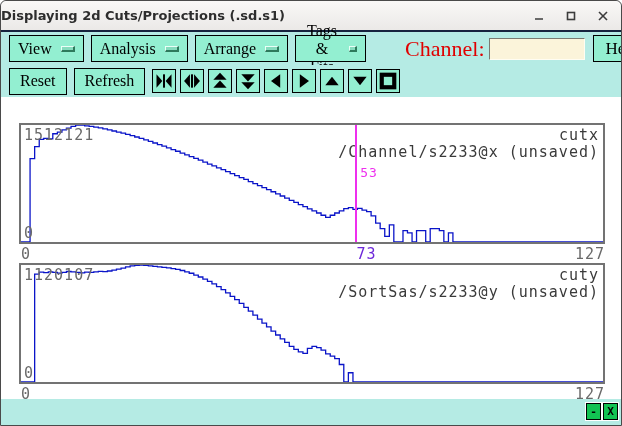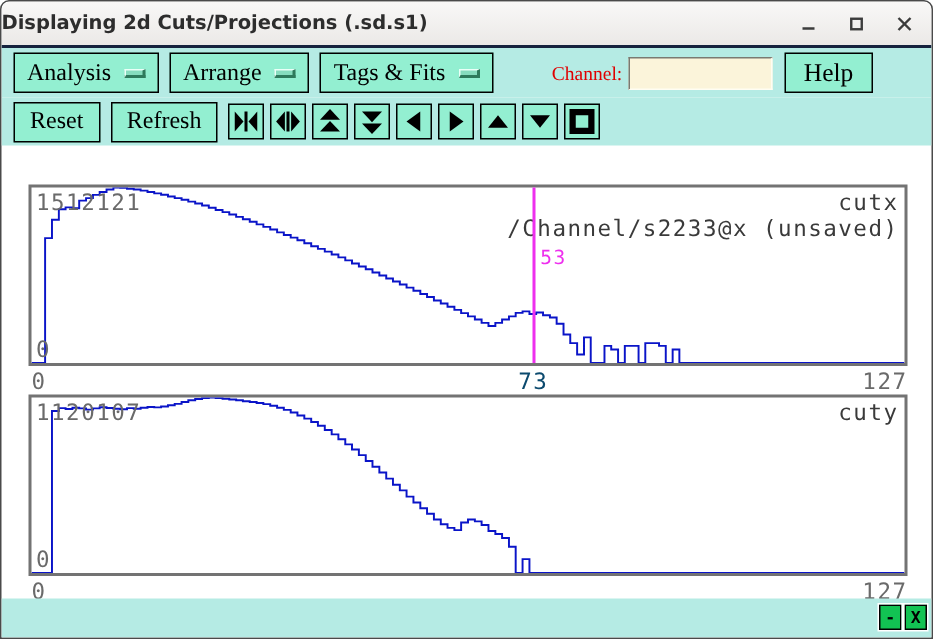--- a/index.html
+++ b/index.html
@@ -14,21 +14,21 @@
   .win-controls{position:absolute;right:10px;top:0;height:29px;display:flex;align-items:center;gap:16px;}
   .wc{width:16px;height:16px;display:flex;align-items:center;justify-content:center;cursor:pointer;}
   
   .menubar{position:absolute;top:29px;left:0;right:0;height:35px;background:#b5ebe4;
     border-top:2px solid #16233e;display:flex;align-items:center;padding-left:8px;box-sizing:border-box;}
   .mbtn{display:flex;align-items:center;gap:9px;background:#93efd1;border:1px solid #000;
     height:27px;padding:0 8px;font-family:"Liberation Serif",serif;font-size:16px;color:#000;
     margin-right:7px;cursor:pointer;}
   .dash{width:14px;height:6px;background:#86dcbe;border-top:1px solid #eafff7;border-left:1px solid #eafff7;
     border-bottom:2px solid #2e7a5c;border-right:2px solid #2e7a5c;box-sizing:border-box;}
-  .channel-label{color:#e00000;font-size:13px;margin-left:32px;margin-right:4px;}
+  .channel-label{color:#e00000;font-size:22px;margin-left:32px;margin-right:4px;}
   .channel-entry{width:86px;height:20px;background:#fbf4da;border:1px solid #7a7a72;
     border-right-color:#fffdf2;border-bottom-color:#fffdf2;font-family:"Liberation Serif",serif;
     font-size:14px;padding:0 4px;outline:none;}
   .help-btn{background:#93efd1;border:1px solid #000;height:27px;padding:0 12px;
     font-size:17px;margin-left:8px;cursor:pointer;font-family:"Liberation Serif",serif;}
   
   .toolbar{position:absolute;top:64px;left:0;right:0;height:32px;background:#b5ebe4;
     display:flex;align-items:center;padding-left:8px;box-sizing:border-box;}
   .tbtn{background:#93efd1;border:1px solid #000;height:27px;padding:0 10px;
     font-family:"Liberation Serif",serif;font-size:16px;margin-right:7px;cursor:pointer;}
@@ -42,21 +42,21 @@
   .mono{font-family:"DejaVu Sans Mono",monospace;letter-spacing:1px;}
   .ymax{position:absolute;top:1px;left:3px;font-size:15px;color:#6a6a6a;}
   .ymin{position:absolute;bottom:0;left:3px;font-size:15px;color:#6a6a6a;}
   .ptitle{position:absolute;top:1px;right:4px;font-size:15px;color:#3a3a3a;}
   .psource{position:absolute;top:18px;right:4px;font-size:15px;color:#3a3a3a;}
   .marker-line{position:absolute;top:0;bottom:0;width:2px;background:#ee2fee;}
   .marker-value{position:absolute;top:40px;font-size:13px;color:#ee2fee;}
   .axisrow{position:absolute;left:18px;width:586px;height:17px;font-size:15px;color:#6a6a6a;}
   .xmin{position:absolute;left:2px;top:0;}
   .xmax{position:absolute;right:0;top:0;}
-  .marker-x{position:absolute;top:0;color:#0c4a6e;transform:translateX(-50%);}
+  .marker-x{position:absolute;top:0;color:#6d28d9;transform:translateX(-50%);margin-left:11px;}
   .axis1{top:244px;} .axis2{top:384px;}
   .plot1{top:122px;} .plot2{top:262px;}
   
   .statusbar{position:absolute;left:0;right:0;bottom:0;height:26px;background:#b5ebe4;}
   .mini-wrap{position:absolute;right:3px;top:4px;display:flex;gap:2px;}
   .mini{width:13px;height:15px;background:#12c353;border:1px solid #000;outline:1px solid #fff;
     display:flex;align-items:center;justify-content:center;
     font-family:"DejaVu Sans Mono",monospace;font-size:11px;font-weight:bold;color:#000;cursor:pointer;}
 </style>
 </head>
@@ -81,20 +81,24 @@
         <svg width="12" height="12" viewBox="0 0 12 12">
             <line x1="2" y1="2" x2="10" y2="10" stroke="#3c3c3c" stroke-width="1.6"></line>
             <line x1="10" y1="2" x2="2" y2="10" stroke="#3c3c3c" stroke-width="1.6"></line>
           </svg>
       </span>
     </div>
   </div>
 
   <div class="menubar">
     <button class="mbtn">
+      <span>View</span>
+      <span class="dash"></span>
+    </button>
+    <button class="mbtn">
       <span>Analysis</span>
       <span class="dash"></span>
     </button>
     <button class="mbtn">
       <span>Arrange</span>
       <span class="dash"></span>
     </button>
     <button class="mbtn">
       <span>Tags &amp; Fits</span>
       <span class="dash"></span>
@@ -178,20 +182,21 @@
     <span class="xmax">127</span>
   </div>
 
   <div class="plot plot2">
     <svg class="hist" viewBox="0 0 584 119" preserveAspectRatio="none">
         <path d="M0 119L0 119L4.6 119L4.6 119L9.1 119L9.1 119L13.7 119L13.7 9.2L18.3 9.2L18.3 7.2L22.8 7.2L22.8 7.8L27.4 7.8L27.4 6.9L31.9 6.9L31.9 7.4L36.5 7.4L36.5 8.2L41.1 8.2L41.1 7.4L45.6 7.4L45.6 6.6L50.2 6.6L50.2 7.1L54.8 7.1L54.8 7.6L59.3 7.6L59.3 8L63.9 8L63.9 7.2L68.4 7.2L68.4 7.6L73 7.6L73 6.9L77.6 6.9L77.6 6.4L82.1 6.4L82.1 6.7L86.7 6.7L86.7 6.1L91.3 6.1L91.3 5.3L95.8 5.3L95.8 4.3L100.4 4.3L100.4 3.1L104.9 3.1L104.9 1.9L109.5 1.9L109.5 1L114.1 1L114.1 0.3L118.6 0.3L118.6 0L123.2 0L123.2 0.3L127.8 0.3L127.8 0.8L132.3 0.8L132.3 1.3L136.9 1.3L136.9 1.9L141.4 1.9L141.4 2.5L146 2.5L146 3L150.6 3L150.6 3.7L155.1 3.7L155.1 4.5L159.7 4.5L159.7 5.6L164.3 5.6L164.3 6.9L168.8 6.9L168.8 8.4L173.4 8.4L173.4 10.2L177.9 10.2L177.9 12.2L182.5 12.2L182.5 14.3L187.1 14.3L187.1 16.6L191.6 16.6L191.6 19.2L196.2 19.2L196.2 22L200.8 22L200.8 25L205.3 25L205.3 28.3L209.9 28.3L209.9 31.8L214.4 31.8L214.4 35.3L219 35.3L219 39.1L223.6 39.1L223.6 43.1L228.1 43.1L228.1 46.9L232.7 46.9L232.7 50.9L237.3 50.9L237.3 55L241.8 55L241.8 59.2L246.4 59.2L246.4 63L250.9 63L250.9 67.2L255.5 67.2L255.5 71.2L260.1 71.2L260.1 75.1L264.6 75.1L264.6 78.8L269.2 78.8L269.2 82.7L273.8 82.7L273.8 85.9L278.3 85.9L278.3 88.4L282.9 88.4L282.9 89.9L287.4 89.9L287.4 84.8L292 84.8L292 82.7L296.6 82.7L296.6 84L301.1 84L301.1 86.5L305.7 86.5L305.7 90.5L310.3 90.5L310.3 92.6L314.8 92.6L314.8 95.3L319.4 95.3L319.4 101.2L323.9 101.2L323.9 119L328.5 119L328.5 109.6L333.1 109.6L333.1 119L337.6 119L337.6 119L342.2 119L342.2 119L346.8 119L346.8 119L351.3 119L351.3 119L355.9 119L355.9 119L360.4 119L360.4 119L365 119L365 119L369.6 119L369.6 119L374.1 119L374.1 119L378.7 119L378.7 119L383.3 119L383.3 119L387.8 119L387.8 119L392.4 119L392.4 119L396.9 119L396.9 119L401.5 119L401.5 119L406.1 119L406.1 119L410.6 119L410.6 119L415.2 119L415.2 119L419.8 119L419.8 119L424.3 119L424.3 119L428.9 119L428.9 119L433.4 119L433.4 119L438 119L438 119L442.6 119L442.6 119L447.1 119L447.1 119L451.7 119L451.7 119L456.3 119L456.3 119L460.8 119L460.8 119L465.4 119L465.4 119L469.9 119L469.9 119L474.5 119L474.5 119L479.1 119L479.1 119L483.6 119L483.6 119L488.2 119L488.2 119L492.8 119L492.8 119L497.3 119L497.3 119L501.9 119L501.9 119L506.4 119L506.4 119L511 119L511 119L515.6 119L515.6 119L520.1 119L520.1 119L524.7 119L524.7 119L529.3 119L529.3 119L533.8 119L533.8 119L538.4 119L538.4 119L542.9 119L542.9 119L547.5 119L547.5 119L552.1 119L552.1 119L556.6 119L556.6 119L561.2 119L561.2 119L565.8 119L565.8 119L570.3 119L570.3 119L574.9 119L574.9 119L579.4 119L579.4 119L584 119L584 119" fill="none" stroke="#0a14c8" stroke-width="1.3"></path>
       </svg>
     <span class="ymax mono">1120107</span>
     <span class="ymin mono">0</span>
     <span class="ptitle mono">cuty</span>
+    <span class="psource mono">/SortSas/s2233@y (unsaved)</span>
   </div>
   <div class="axisrow axis2 mono">
     <span class="xmin">0</span>
     <span class="xmax">127</span>
   </div>
 
   <div class="statusbar">
     <div class="mini-wrap">
       <span class="mini">-</span>
       <span class="mini">X</span>

